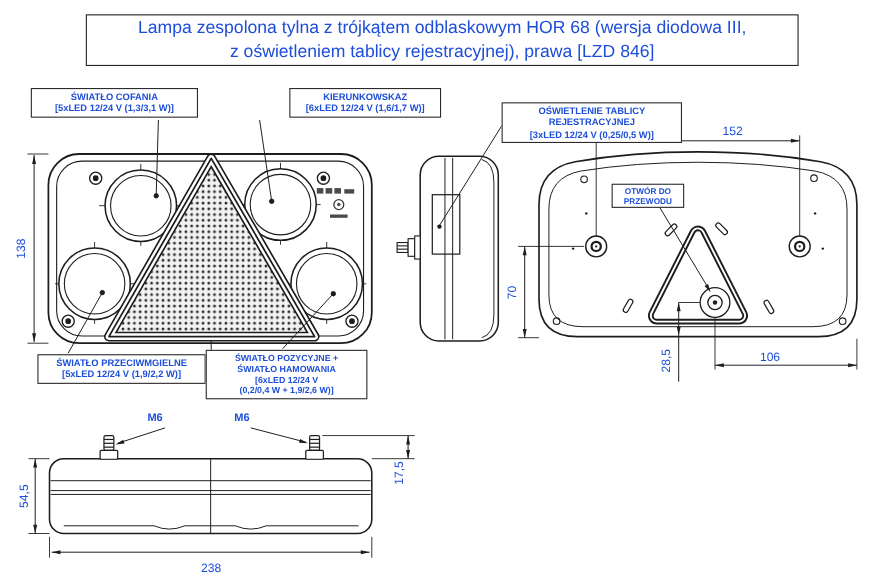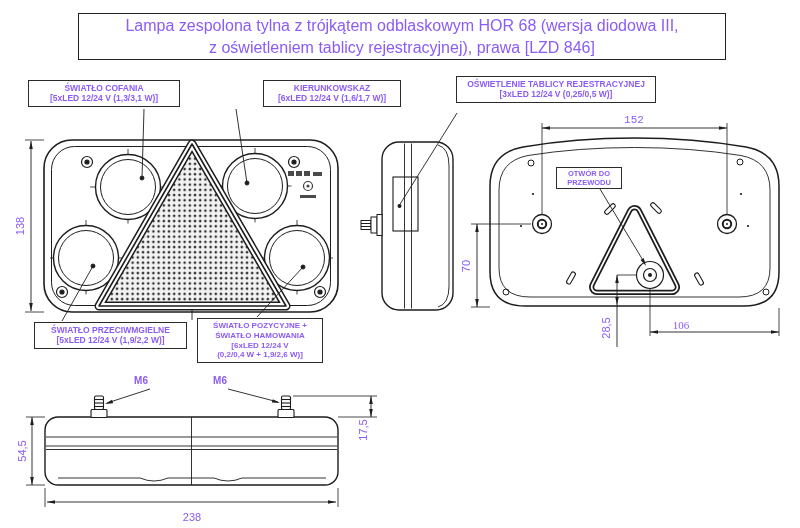--- a/index.html
+++ b/index.html
@@ -1,17 +1,17 @@
 <!DOCTYPE html>
 <html><head>
 <meta charset="utf-8">
 <style>
   html,body{margin:0;padding:0;background:#fff;}
   .stage{position:relative;width:800px;height:528px;background:#fff;overflow:hidden;
-         font-family:"Liberation Sans",sans-serif;color:#8b5cf6;}
+         font-family:"Liberation Sans",sans-serif;color:#1d4ed8;}
   .stage svg{position:absolute;left:0;top:0;}
   .title-box{position:absolute;left:78px;top:13px;width:646px;height:45px;
              border:1.3px solid #222;display:flex;align-items:center;justify-content:center;
              text-align:center;font-size:16px;line-height:1.35;white-space:pre-line;}
   .callout{position:absolute;border:1px solid #2b2b2b;background:#fff;text-align:center;
            font-weight:700;font-size:8.5px;line-height:1.22;white-space:pre-line;
            padding:2px 2px;box-sizing:border-box;}
   .callout.small{font-size:7.5px;padding:1px 1px;}
   .callout.tiny{font-size:8px;}
   .dim{position:absolute;font-size:11px;background:#fff;padding:0 1px;
@@ -269,35 +269,35 @@
   </g>
 </svg>
 
 <div class="title-box">Lampa zespolona tylna z trójkątem odblaskowym HOR 68 (wersja diodowa III,
 z oświetleniem tablicy rejestracyjnej), prawa [LZD 846]</div>
 
 <div class="callout" style="left:28px;top:80px;width:152px;">ŚWIATŁO COFANIA
 [5xLED 12/24 V (1,3/3,1 W)]</div>
 <div class="callout" style="left:243px;top:80px;width:138px;margin-left:20px;">KIERUNKOWSKAZ
 [6xLED 12/24 V (1,6/1,7 W)]</div>
-<div class="callout" style="left:456px;top:76px;width:200px;text-align:center;">OŚWIETLENIE TABLICY REJESTRACYJNEJ
+<div class="callout" style="left:456px;top:93px;width:164px;text-align:center;">OŚWIETLENIE TABLICY REJESTRACYJNEJ
 [3xLED 12/24 V (0,25/0,5 W)]</div>
 <div class="callout" style="left:34px;top:322px;width:153px;">ŚWIATŁO PRZECIWMGIELNE
 [5xLED 12/24 V (1,9/2,2 W)]</div>
-<div class="callout tiny" style="left:197px;top:318px;width:126px;">ŚWIATŁO POZYCYJNE +
+<div class="callout tiny" style="left:187px;top:318px;width:147px;">ŚWIATŁO POZYCYJNE +
 ŚWIATŁO HAMOWANIA
 [6xLED 12/24 V
 (0,2/0,4 W + 1,9/2,6 W)]</div>
 <div class="callout small" style="left:556px;top:167px;width:66px;">OTWÓR DO
 PRZEWODU</div>
 
 <div class="dim rot" style="left:20px;top:226px;">138</div>
-<div class="dim" style="left:634px;top:120px;font-family:Liberation Mono, monospace;">152</div>
+<div class="dim" style="left:666px;top:120px;">152</div>
 <div class="dim rot" style="left:466px;top:266px;">70</div>
 <div class="dim rot" style="left:606px;top:328px;">28,5</div>
-<div class="dim" style="left:681px;top:325px;font-family:Liberation Serif, serif;">106</div>
+<div class="dim" style="left:700px;top:325px;">106</div>
 <div class="dim rot" style="left:22px;top:451px;">54,5</div>
 <div class="dim rot" style="left:363px;top:430px;">17,5</div>
 <div class="dim" style="left:192px;top:517px;">238</div>
 <div class="dim bold" style="left:141px;top:380px;">M6</div>
 <div class="dim bold" style="left:220px;top:380px;">M6</div>
 
 </div>
 
 </body></html>

